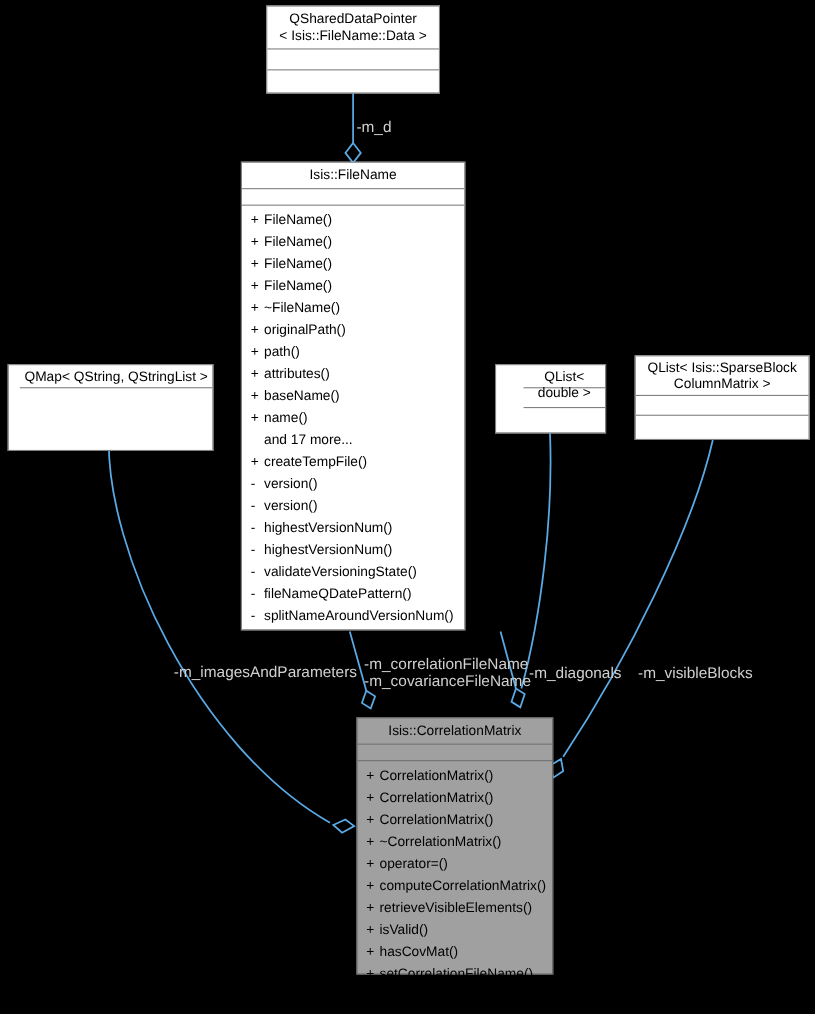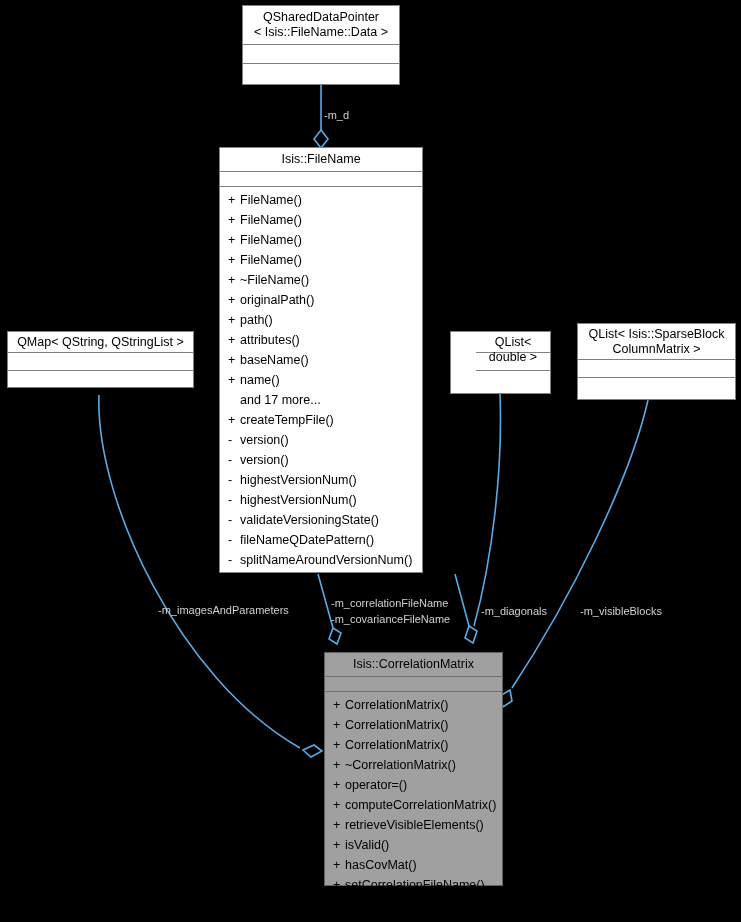--- a/index.html
+++ b/index.html
@@ -64,21 +64,21 @@
     padding-left: 8px;
     white-space: nowrap;
     overflow: hidden;
   }
   .member .vis {
     display: inline-block;
     width: 12px;
   }
   .edge-label {
     position: absolute;
-    font-size: 11px;
+    font-size: 14px;
     color: #d0d0d0;
     white-space: nowrap;
     line-height: 13px;
   }
 </style>
 </head>
 <body>
 
 <div id="canvas">
 
@@ -156,21 +156,21 @@
       <div class="member"><span class="vis">-</span><span>version()</span></div>
       <div class="member"><span class="vis">-</span><span>version()</span></div>
       <div class="member"><span class="vis">-</span><span>highestVersionNum()</span></div>
       <div class="member"><span class="vis">-</span><span>highestVersionNum()</span></div>
       <div class="member"><span class="vis">-</span><span>validateVersioningState()</span></div>
       <div class="member"><span class="vis">-</span><span>fileNameQDatePattern()</span></div>
       <div class="member"><span class="vis">-</span><span>splitNameAroundVersionNum()</span></div>
     </div>
   </div>
 
-  <div class="uml-box" style="left:7px; top:331px; width:187px; height:57px;">
+  <div class="uml-box" style="left:7px; top:331px; width:187px; height:79px;align-items:flex-end;">
     <div class="compartment title-comp" style="height:21px; padding-top:3px;">
       <div>QMap&lt; QString, QStringList &gt;</div>
     </div>
     <div class="compartment attr-comp" style="height:18px;"></div>
     <div class="compartment last ops-comp"></div>
   </div>
 
   <div class="uml-box" style="left:450px; top:331px; width:101px; height:63px;padding-left:25px;">
     <div class="compartment title-comp" style="height:21px; padding-top:3px;">
       <div>QList&lt; double &gt;</div>

